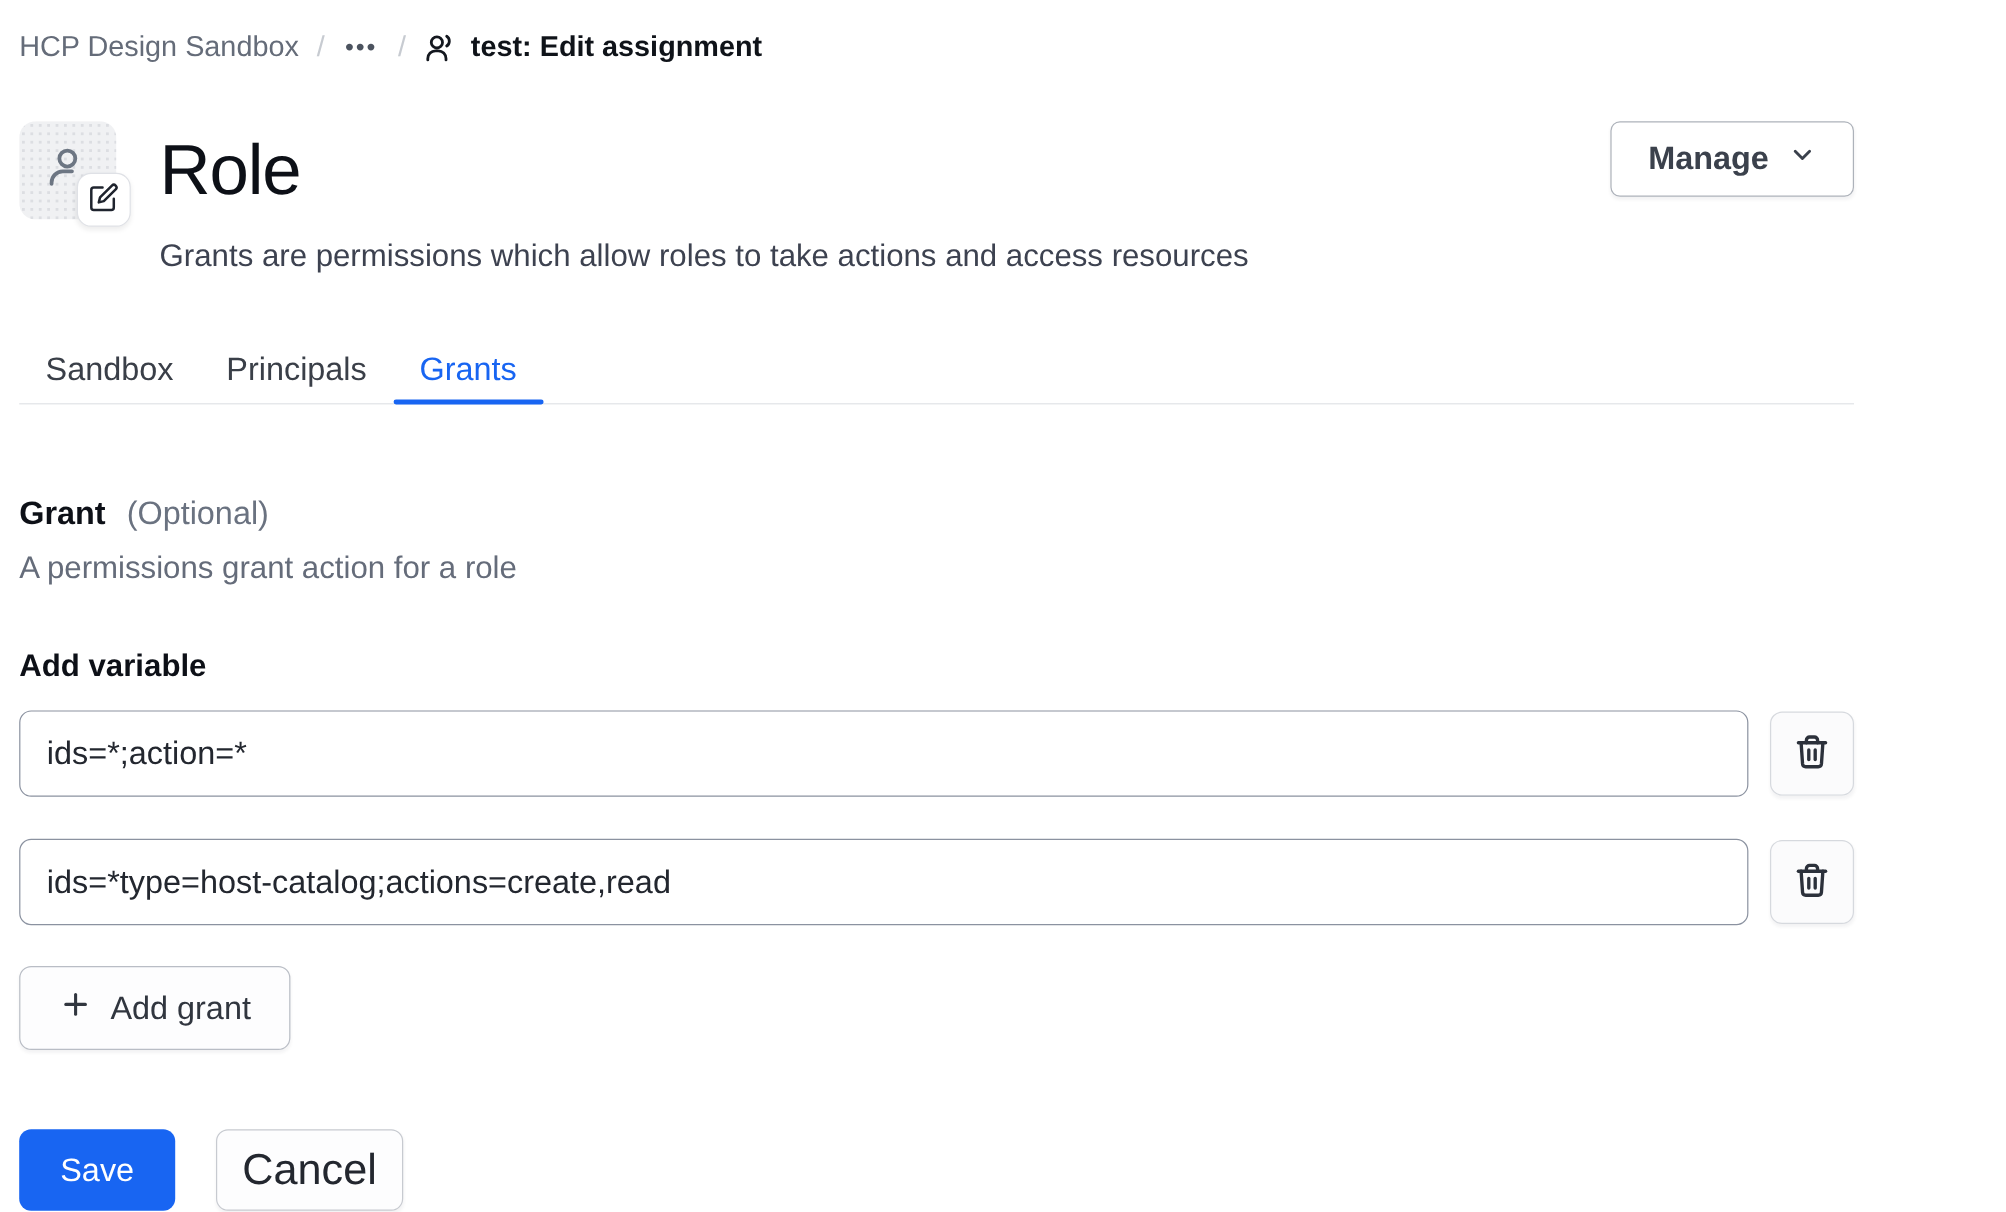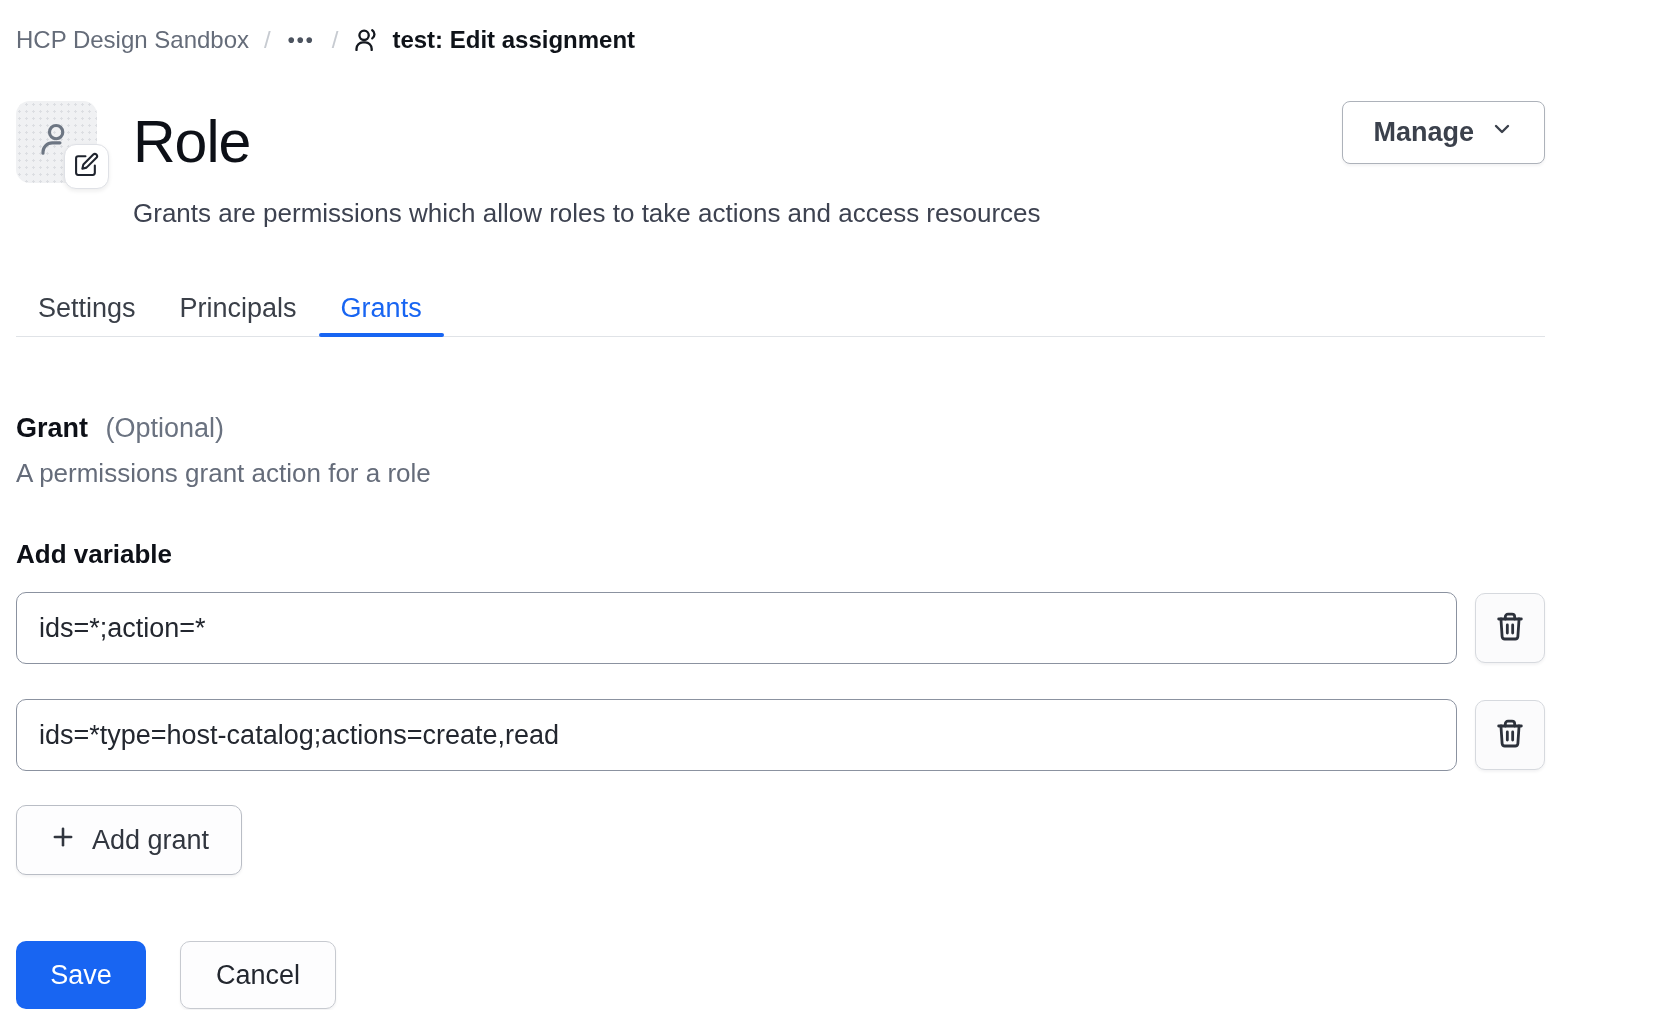--- a/index.html
+++ b/index.html
@@ -100,21 +100,21 @@
   .save-btn {
     width: 130px; height: 68px;
     background: #1865f2; border: none; border-radius: 10px;
     color: #ffffff; font-size: 27px; font-weight: 400;
     cursor: pointer;
     font-family: "Liberation Sans", "DejaVu Sans", sans-serif;
   }
   .cancel-btn {
     width: 156px; height: 68px;
     background: #fdfdfe; border: 1.5px solid #c7cad0; border-radius: 10px;
-    color: #23272f; font-size: 27px; font-weight: 500;
+    color: #23272f; font-size: 36px; font-weight: 500;
     cursor: pointer; box-shadow: 0 2px 3px rgba(20,24,31,.05);
     font-family: "Liberation Sans", "DejaVu Sans", sans-serif;
   }
 </style>
 </head>
 <body>
 
 <div class="page">
 
   
@@ -166,21 +166,21 @@
       <span>
         <svg width="24" height="24" viewBox="0 0 24 24" fill="none" stroke="#3b414c" stroke-width="2.4" stroke-linecap="round" stroke-linejoin="round">
           <polyline points="6 9 12 15 18 9"></polyline>
         </svg>
       </span>
     </button>
   </div>
 
   
   <div class="tabs">
-    <div class="tab">Settings</div>
+    <div class="tab">Sandbox</div>
     <div class="tab">Principals</div>
     <div class="tab active">Grants</div>
   </div>
 
   
   <div class="grant-label-row">
     <span class="grant-label">Grant</span>
     <span class="grant-optional">(Optional)</span>
   </div>
   <div class="grant-help">A permissions grant action for a role</div>

